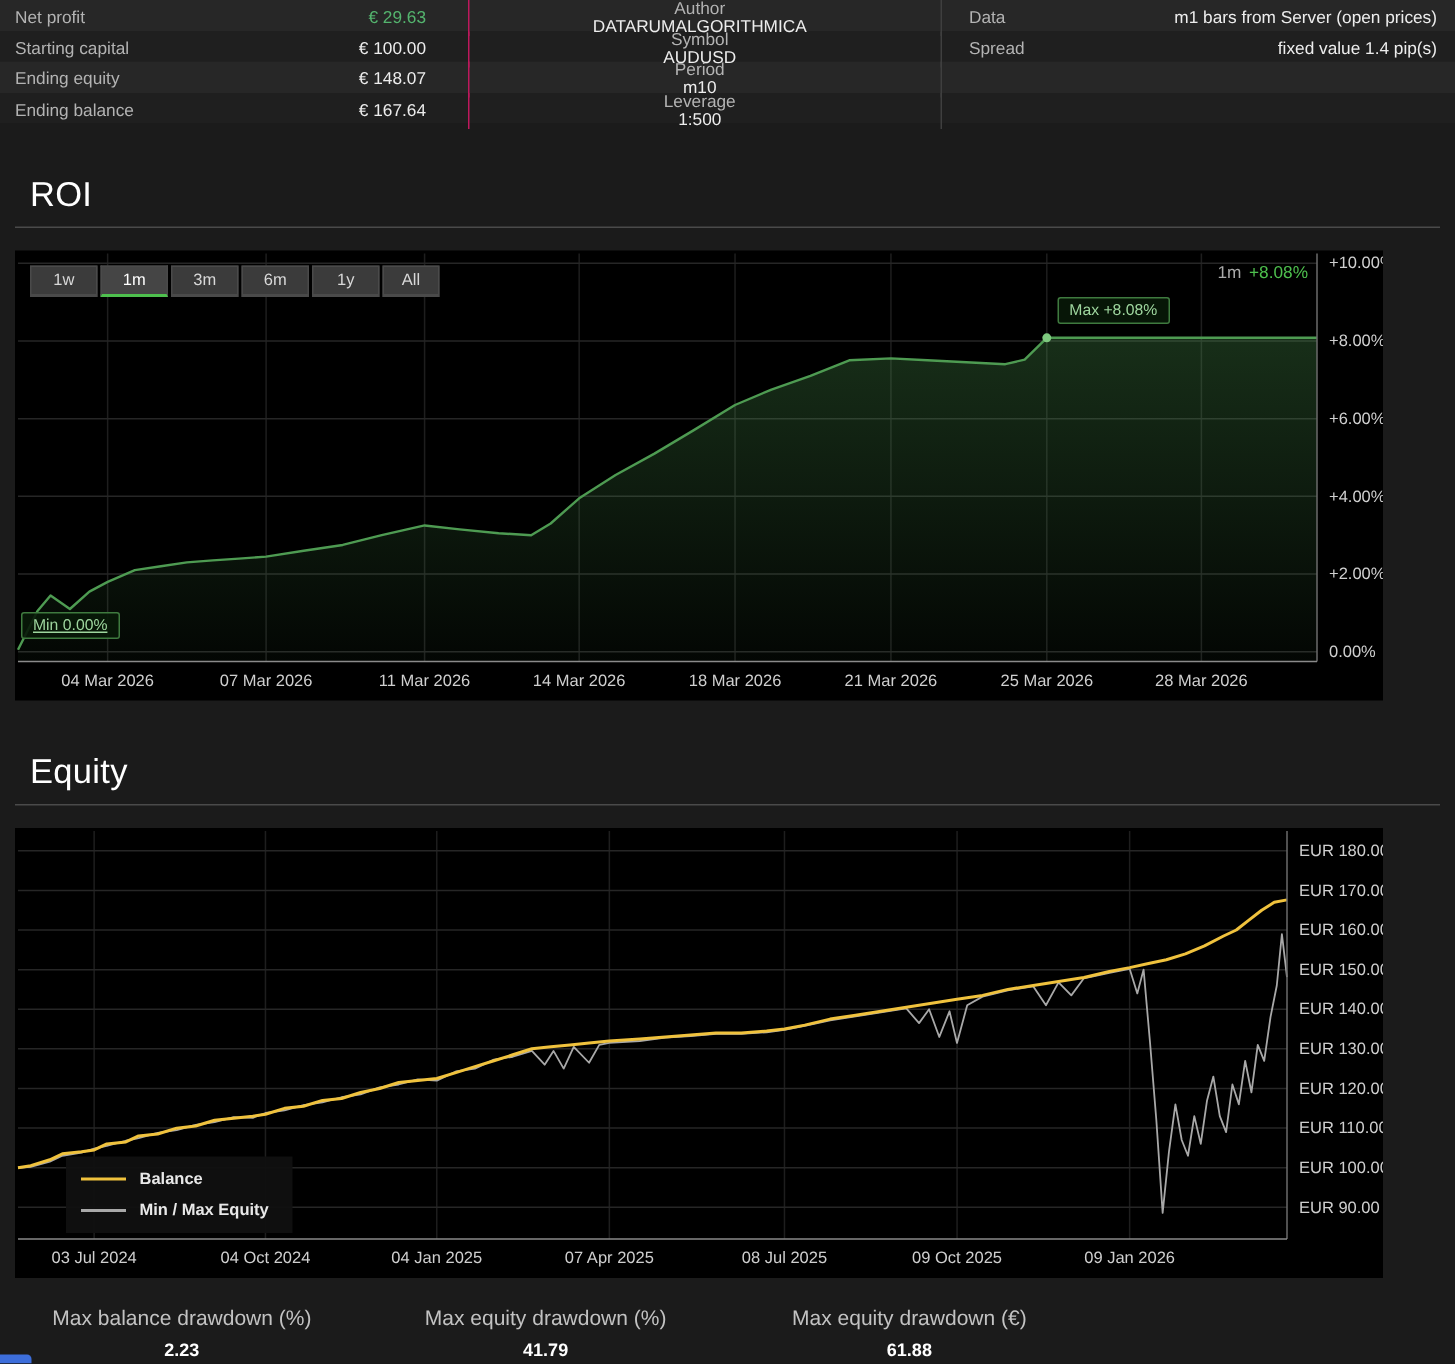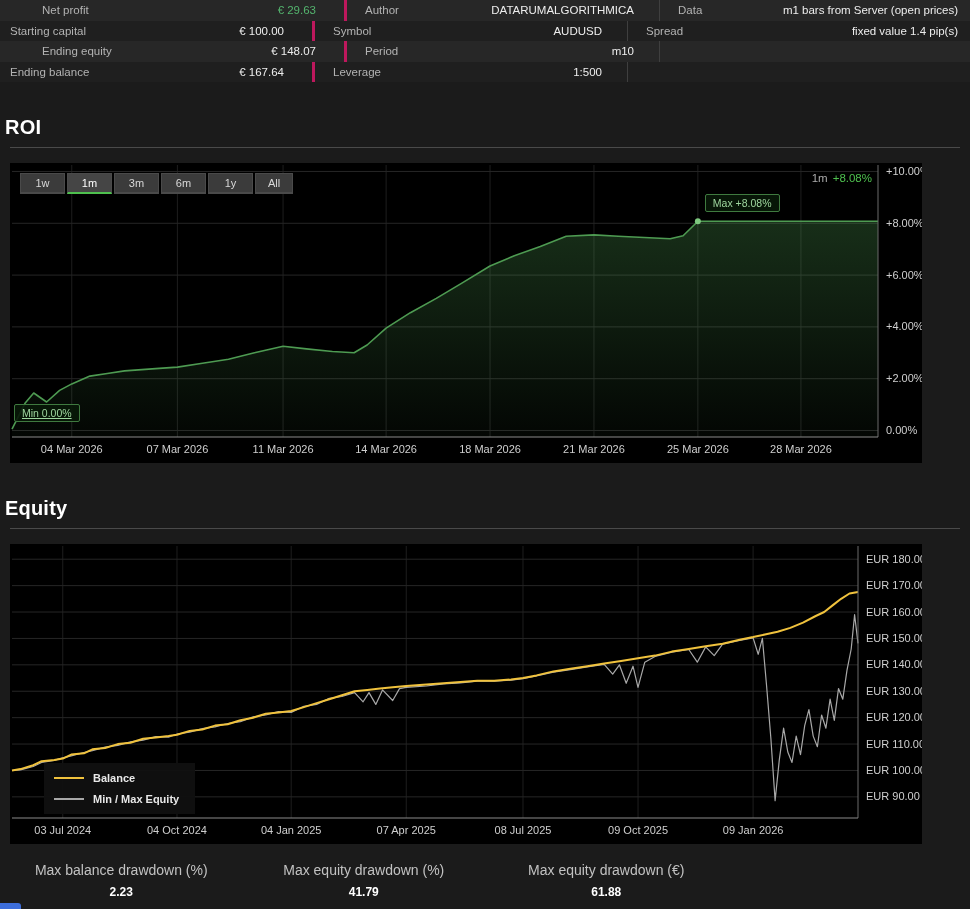--- a/index.html
+++ b/index.html
@@ -3,31 +3,31 @@
 <meta charset="utf-8">
 <style>
   * { margin:0; padding:0; box-sizing:border-box; }
   html,body { background:#1b1b1b; }
   body {
     width:970px; height:909px; overflow:hidden; position:relative;
     font-family:"Liberation Sans", sans-serif; color:#ddd;
   }
   
   .stats-row { display:grid; grid-template-columns:312px 315px 1fr; height:20.5px; font-size:11.5px; }
-  .stats-row.odd  { background:#272727;padding-left:32px; }
+  .stats-row.odd  { background:#272727; }
   .stats-row.even { background:#1f1f1f; }
   .cell { display:flex; justify-content:space-between; align-items:center; height:100%; }
   .cell.c-left  { padding:0 28px 0 10px; }
-  .cell.c-mid   { padding:0 25px 0 18px; border-left:3px solid #be185d; }
+  .cell.c-mid   { padding:0 25px 0 18px; border-left:1px solid #be185d;flex-direction:column; }
   .cell.c-right { padding:0 12px 0 18px; border-left:1px solid #3f3f3f; }
   .lbl { color:#b3b3b3; }
   .val { color:#ededed; }
   .val.profit { color:var(--profit,#54b46e); }
   
-  .section-title { font-size:20px; font-weight:700; color:#fff; margin:34px 10px 8px 5px; letter-spacing:.2px; }
+  .section-title { font-size:23px; font-weight:400; color:#fff; margin:34px 10px 8px 20px; letter-spacing:.2px; }
   hr.rule { border:none; border-top:1px solid #4a4a4a; margin:0 10px 15px 10px; }
   
   .chart-wrap { position:relative; margin-left:10px; width:912px; height:300px; background:#000; }
   .chart-wrap svg { display:block; width:912px; height:300px; }
   svg text { font-family:"Liberation Sans", sans-serif; }
   
   .range-bar { position:absolute; top:10px; left:10px; display:flex; gap:2px;border-radius:10px; }
   .range-btn {
     min-width:45px; height:21px; background:#3b3b3b; color:#d8d8d8; font-size:11px;
     border:1px solid #4a4a4a; border-bottom:2px solid #4a4a4a; cursor:pointer;

